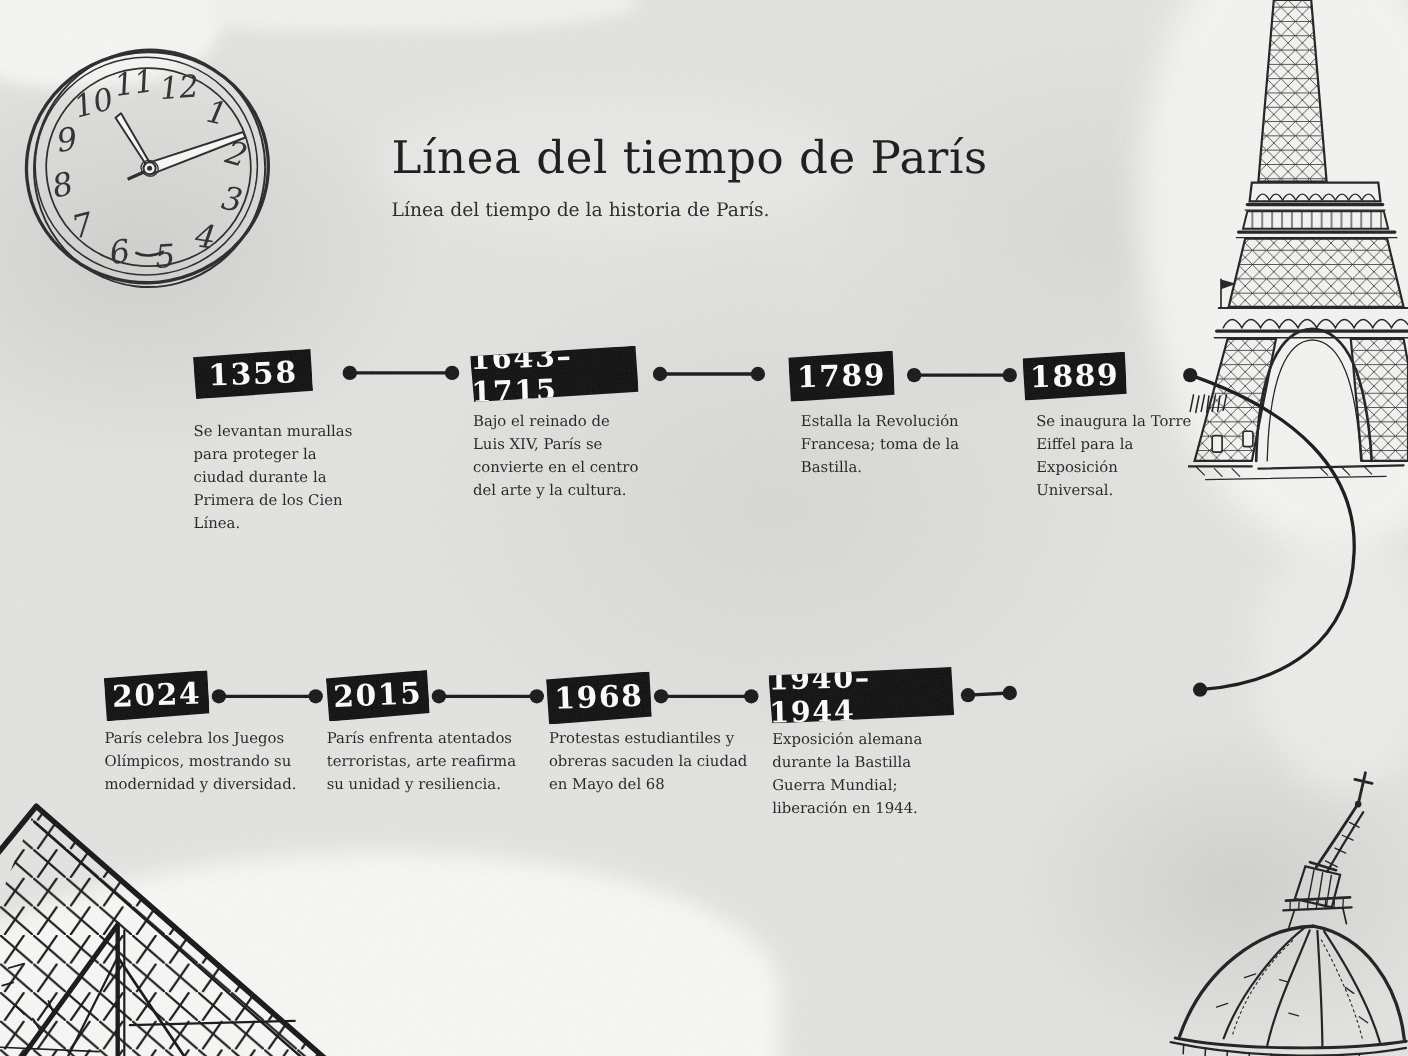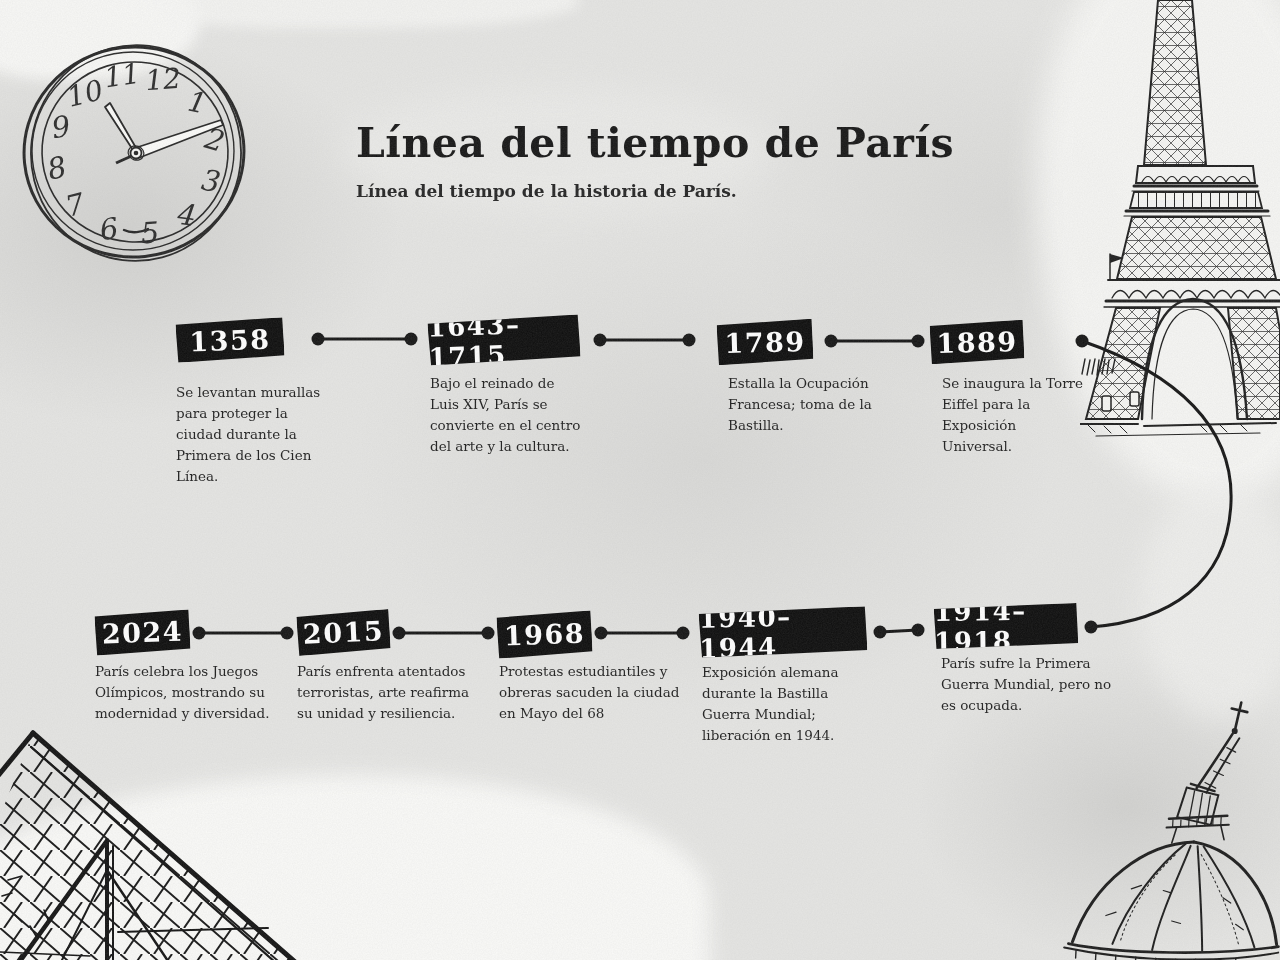--- a/index.html
+++ b/index.html
@@ -16,22 +16,22 @@
   .patch{position:absolute;z-index:1;pointer-events:none;}
   .p1{left:-40px;top:-40px;width:240px;height:120px;background:#fbfbf9;opacity:.9;filter:blur(7px);border-radius:40% 60% 55% 45%;}
   .p2{left:150px;top:-28px;width:430px;height:56px;background:#f7f7f5;opacity:.8;filter:blur(6px);border-radius:30% 70% 60% 40%;}
   .p3{left:1035px;top:-60px;width:310px;height:560px;background:#fafaf8;opacity:.85;filter:blur(15px);border-radius:45% 55% 40% 60%;}
   .p4{left:-80px;top:775px;width:790px;height:280px;background:#fcfcfa;opacity:.92;filter:blur(10px);border-radius:55% 45% 30% 20%;}
   .p5{left:1140px;top:480px;width:160px;height:240px;background:#f2f2f0;opacity:.7;filter:blur(14px);border-radius:50%;}
   .p6{left:340px;top:88px;width:430px;height:124px;background:#efefed;opacity:.55;filter:blur(16px);border-radius:50%;}
   .illus{position:absolute;z-index:2;pointer-events:none;}
   .connectors{position:absolute;left:0;top:0;z-index:3;pointer-events:none;}
   .header{position:absolute;left:356px;top:120px;z-index:4;}
-  .title{font-size:41px;font-weight:700;letter-spacing:.5px;color:#151515;line-height:46px;}
-  .subtitle{font-size:17px;color:#242424;margin-top:15px;font-weight:bold;}
+  .title{font-size:41px;font-weight:400;letter-spacing:.5px;color:#151515;line-height:46px;}
+  .subtitle{font-size:17px;color:#242424;margin-top:15px;}
   .event{position:absolute;z-index:4;}
   .badge{
     display:flex;align-items:center;justify-content:center;
     background:#0c0c0c;color:#ffffff;font-weight:700;letter-spacing:1.5px;
     clip-path:polygon(0% 9%,99% 0%,100% 91%,1.5% 100%);
   }
   .desc{position:absolute;font-size:13.5px;line-height:21px;color:#1d1d1d;white-space:nowrap;}
   .grain{position:absolute;left:0;top:0;z-index:6;pointer-events:none;opacity:.55;}
   svg text.num{font-family:"DejaVu Serif","Liberation Serif",serif;font-style:italic;fill:#2b2b2b;}
 </style>
@@ -223,21 +223,21 @@
       <div>Bajo el reinado de</div>
       <div>Luis XIV, París se</div>
       <div>convierte en el centro</div>
       <div>del arte y la cultura.</div>
     </div>
   </div>
 
   <div class="event" style="left:717px;top:320px">
     <div class="badge" style="width:96px;height:44px;font-size:27px;transform:rotate(-1.5deg)">1789</div>
     <div class="desc" style="left:11px;top:53px">
-      <div>Estalla la Ocupación</div>
+      <div>Estalla la Revolución</div>
       <div>Francesa; toma de la</div>
       <div>Bastilla.</div>
     </div>
   </div>
 
   <div class="event" style="left:930px;top:321px">
     <div class="badge" style="width:94px;height:42px;font-size:27px;transform:rotate(-1.5deg)">1889</div>
     <div class="desc" style="left:12px;top:52px">
       <div>Se inaugura la Torre</div>
       <div>Eiffel para la</div>
@@ -276,28 +276,20 @@
   <div class="event" style="left:699px;top:608px">
     <div class="badge" style="width:168px;height:48px;font-size:26px;transform:rotate(-1.2deg)">1940–1944</div>
     <div class="desc" style="left:3px;top:54px">
       <div>Exposición alemana</div>
       <div>durante la Bastilla</div>
       <div>Guerra Mundial;</div>
       <div>liberación en 1944.</div>
     </div>
   </div>
 
-  <div class="event" style="left:934px;top:604px">
-    <div class="badge" style="width:144px;height:44px;font-size:26px;transform:rotate(-0.8deg)">1914–1918</div>
-    <div class="desc" style="left:7px;top:49px">
-      <div>París sufre la Primera</div>
-      <div>Guerra Mundial, pero no</div>
-      <div>es ocupada.</div>
-    </div>
-  </div>
 
   <svg class="grain" width="1280" height="960">
     <filter id="noise">
       <feTurbulence type="fractalNoise" baseFrequency="0.8" numOctaves="2" stitchTiles="stitch"></feTurbulence>
       <feColorMatrix type="matrix" values="0 0 0 0 0.42  0 0 0 0 0.42  0 0 0 0 0.41  0 0 0 0.28 0"></feColorMatrix>
     </filter>
     <rect width="1280" height="960" filter="url(#noise)"></rect>
   </svg>
 
 </div>

